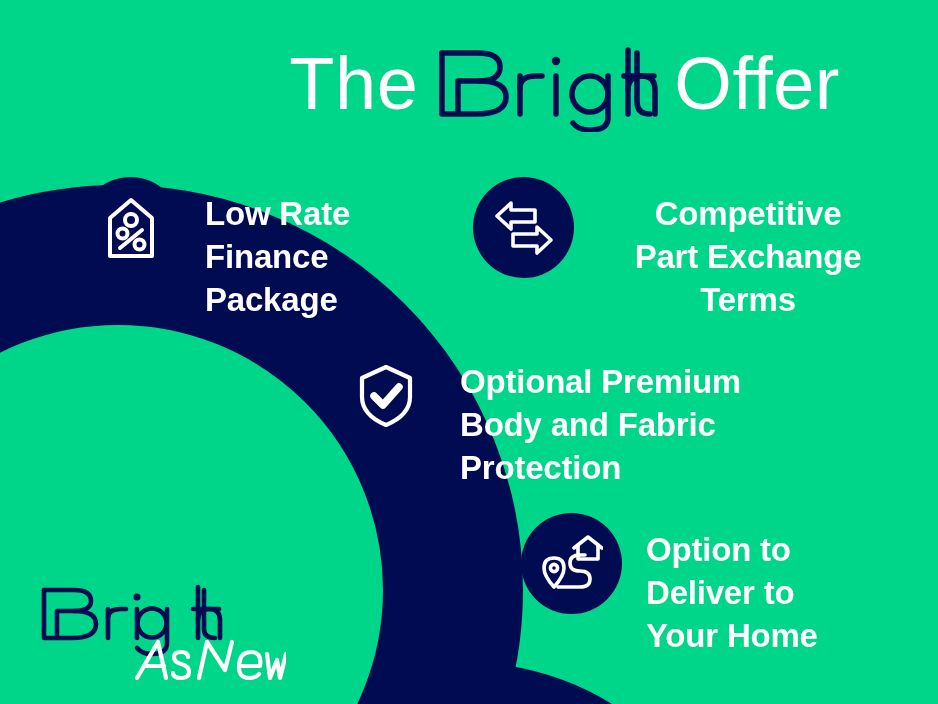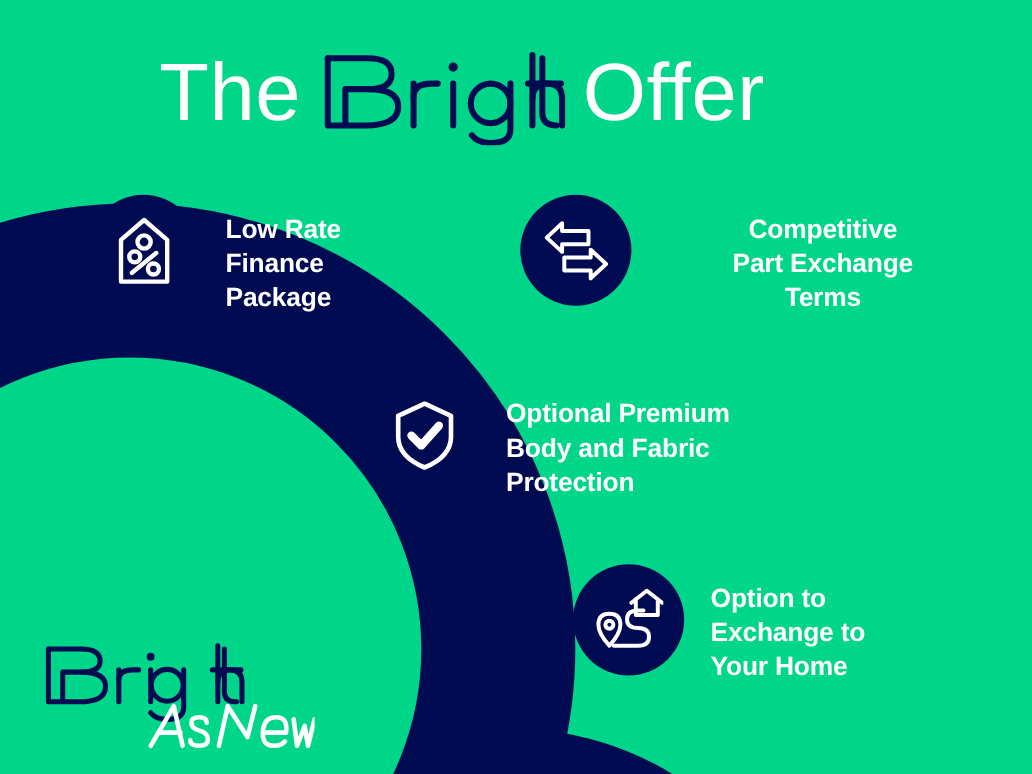--- a/index.html
+++ b/index.html
@@ -26,21 +26,21 @@
     height: 704px;
     pointer-events: none;
   }
 
   
   .headline {
     position: absolute;
     top: 36px;
     left: 0;
     width: 840px;
-    text-align: center;
+    text-align: right;
     white-space: nowrap;
     line-height: 1;
   }
   .headline .hl-word {
     font-size: 74px;
     font-weight: 300;
     color: #ffffff;
     letter-spacing: 0.5px;
     vertical-align: middle;
   }
@@ -63,21 +63,21 @@
     height: 101px;
     border-radius: 50%;
     background: #000b52;
     display: flex;
     align-items: center;
     justify-content: center;
   }
   .feature-icon svg { display: block; }
   .feature-text {
     color: #ffffff;
-    font-size: 24px;
+    font-size: 33px;
     font-weight: bold;
     line-height: 1.30;
     letter-spacing: -0.2px;
     white-space: pre-line;
     margin-left: 24px;
     padding-top: 16px;
   }
 
   #feature-0 { left: 80px;  top: 177px; }
   #feature-1 { left: 473px; top: 177px; }
@@ -194,21 +194,21 @@
 
           <path d="M 17 53 L 39 53 Q 49 53 49 45 Q 49 37 39 37
                    Q 29 37 29 29 Q 29 21 39 21 L 44 21"></path>
 
           <path d="M 33 14 L 47 3 L 61 14"></path>
           <path d="M 37 11 L 37 25 L 57 25 L 57 11"></path>
         </g>
       </svg>
     </div>
     <div class="feature-text">Option to
-Exchange to
+Deliver to
 Your Home</div>
   </div>
 
   <div class="brand-logo">
     <svg width="250" height="105" viewBox="0 0 250 105" aria-label="Bright AsNew">
 
       <g fill="none" stroke="#000b52" stroke-width="4.6" stroke-linecap="round" stroke-linejoin="round">
         <path d="M 8 12 L 8 60 L 36 60 Q 60 60 60 46 Q 60 33 38 33
                  L 21 33 L 21 60"></path>
         <path d="M 8 12 L 38 12 Q 55 12 55 23 Q 55 33 38 33"></path>

